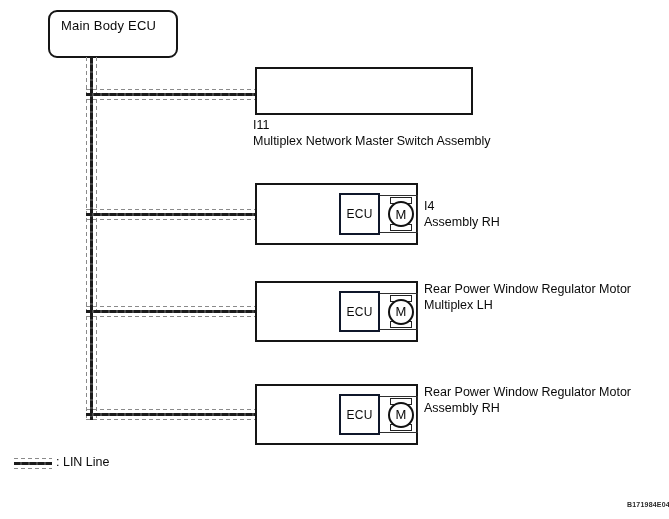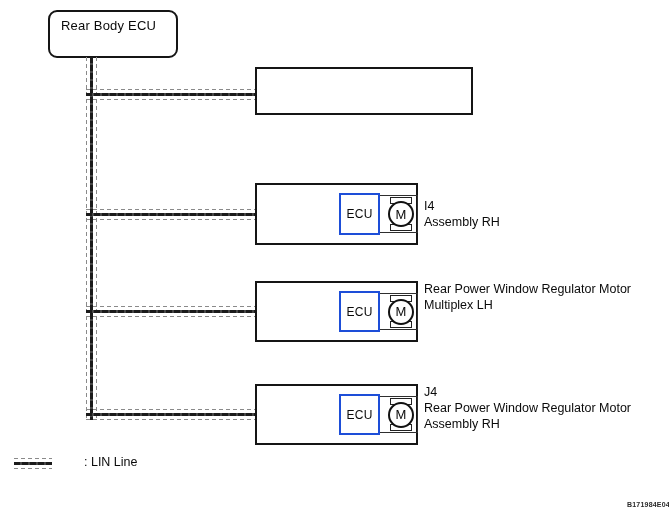--- a/index.html
+++ b/index.html
@@ -30,54 +30,59 @@
       repeating-linear-gradient(180deg,#8a8a8a 0 4px,rgba(0,0,0,0) 4px 7px),
       repeating-linear-gradient(180deg,#1b1b1b 0 6px,#474747 6px 8px);
     background-size:1px 100%,1px 100%,3px 100%;
     background-position:0 0,10px 0,4px 0;
     background-repeat:no-repeat;
   }
 
   
   .ecu{
     position:absolute;left:82px;top:8px;bottom:8px;width:41px;z-index:2;
-    border:2px solid #1d4ed8;background:#fff;box-sizing:border-box;
+    border:2px solid #0f172a;background:#fff;box-sizing:border-box;
     display:flex;align-items:center;justify-content:center;
     font-size:12px;letter-spacing:.3px;
   }
   .motor-loop{position:absolute;left:121px;top:10px;bottom:10px;width:40px;border:1px solid #2e2e2e;z-index:1;box-sizing:border-box;}
   .brush{position:absolute;left:133px;width:22px;height:7px;border:1px solid #222;background:#fff;z-index:3;box-sizing:border-box;}
   .brush-t{top:12px;}
   .brush-b{bottom:12px;}
   .motor-circle{
     position:absolute;left:131px;top:50%;margin-top:-13px;width:26px;height:26px;z-index:4;
     border:2px solid #111;border-radius:50%;background:#fff;box-sizing:border-box;
     display:flex;align-items:center;justify-content:center;font-size:13px;
   }
 
   .label{position:absolute;font-size:12.5px;line-height:16px;white-space:nowrap;}
-  .legend-text{position:absolute;font-size:12.5px;margin-left:28px;}
+  .legend-text{position:absolute;font-size:12.5px;}
   .figcode{position:absolute;font-size:7px;font-weight:bold;color:#2b2b2b;letter-spacing:.2px;}
 </style>
 </head>
 <body>
 
 <div class="stage">
 
   <div class="box rounded" style="left:48px;top:10px;width:130px;height:48px;">
-    <span class="main-ecu-label">Rear Body ECU</span>
+    <span class="main-ecu-label">Main Body ECU</span>
   </div>
 
   <div class="lin lin-v" style="left:86px;top:57px;height:363px;"></div>
   <div class="lin lin-h" style="left:86px;top:89px;width:169px;"></div>
   <div class="lin lin-h" style="left:86px;top:209px;width:169px;"></div>
   <div class="lin lin-h" style="left:86px;top:306px;width:169px;"></div>
   <div class="lin lin-h" style="left:86px;top:409px;width:169px;"></div>
 
   <div class="box" style="left:255px;top:67px;width:218px;height:48px;"></div>
+  <div class="label" style="left:253px;top:117px;">
+    <div>I11</div>
+    <div>Multiplex Network Master Switch Assembly</div>
+    <div></div>
+  </div>
 
   <div class="box" style="left:255px;top:183px;width:163px;height:62px;">
     <div class="motor-loop"></div>
     <div class="ecu">
         <span>ECU</span>
       </div>
     <div class="brush brush-t"></div>
     <div class="brush brush-b"></div>
     <div class="motor-circle">
         <span>M</span>
@@ -109,21 +114,20 @@
     <div class="ecu">
         <span>ECU</span>
       </div>
     <div class="brush brush-t"></div>
     <div class="brush brush-b"></div>
     <div class="motor-circle">
         <span>M</span>
       </div>
   </div>
   <div class="label" style="left:424px;top:384px;">
-    <div>J4</div>
     <div>Rear Power Window Regulator Motor</div>
     <div>Assembly RH</div>
   </div>
 
   <div class="lin lin-h" style="left:14px;top:458px;width:38px;"></div>
   <div class="legend-text" style="left:56px;top:455px;">: LIN Line</div>
 
   <div class="figcode" style="left:627px;top:501px;">B171984E04</div>
 
 </div>

